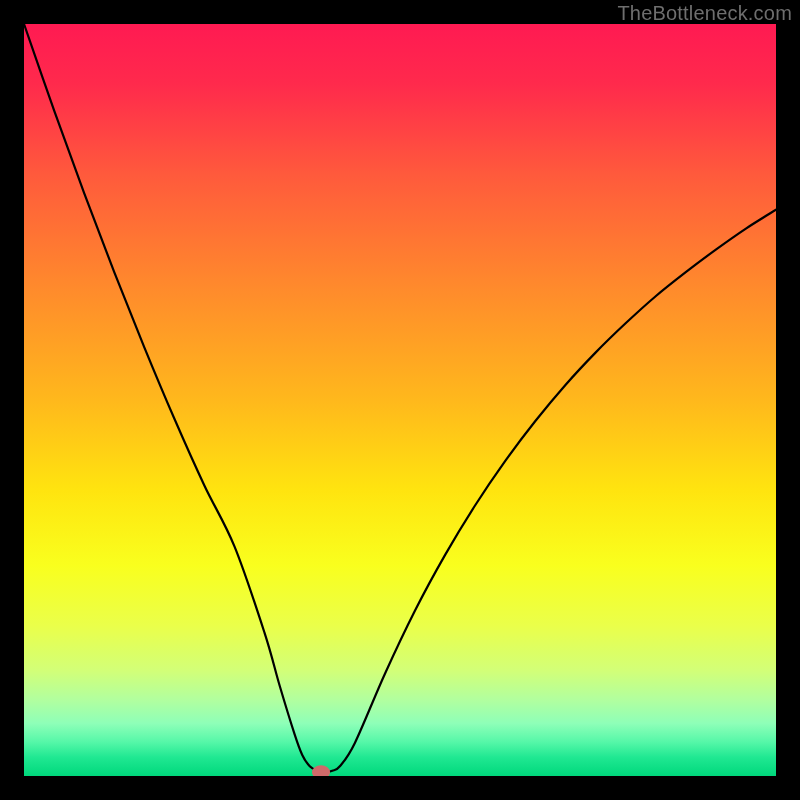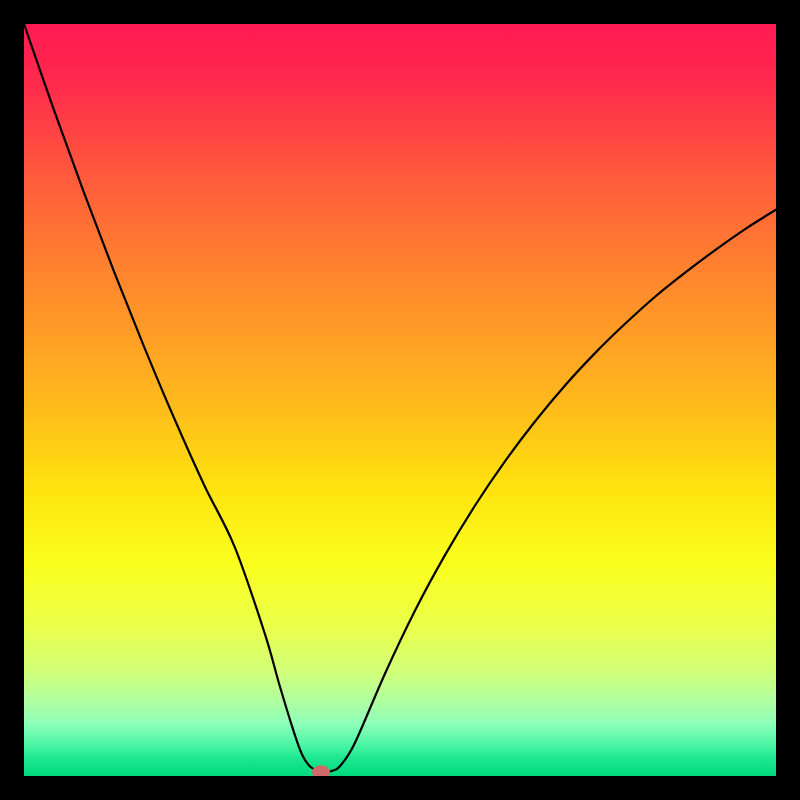--- a/index.html
+++ b/index.html
@@ -71,14 +71,15 @@
           </linearGradient>
       </defs>
       <rect id="grad-rect" x="0" y="0" width="752" height="752" fill="url(#bgGrad)"></rect>
     </svg>
     <svg class="curve-svg" id="curve-svg" preserveAspectRatio="none" viewBox="0 0 752 752">
       <path id="curve-path" fill="none" d="M 0 0 C 5.013333333333334 14.413333333333336, 20.053333333333335 58.28000000000003, 30.080000000000002 86.48000000000002 C 40.10666666666667 114.68, 50.13333333333334 142.25333333333327, 60.160000000000004 169.19999999999993 C 70.18666666666667 196.1466666666666, 80.21333333333332 222.4666666666666, 90.24 248.15999999999997 C 100.26666666666667 273.8533333333333, 110.29333333333334 298.92, 120.32000000000001 323.36 C 130.34666666666666 347.8, 140.37333333333333 371.7386666666667, 150.4 394.8 C 160.42666666666668 417.86133333333333, 170.45333333333332 440.42133333333334, 180.48 461.728 C 190.50666666666666 483.0346666666667, 200.53333333333336 498.07466666666664, 210.56000000000003 522.64 C 220.5866666666667 547.2053333333333, 233.12 585.9333333333334, 240.64000000000001 609.12 C 248.16000000000003 632.3066666666666, 250.66666666666669 644.84, 255.68 661.76 C 260.6933333333333 678.68, 266.96 699.1093333333333, 270.71999999999997 710.64 C 274.47999999999996 722.1706666666666, 275.73333333333335 725.68, 278.24 730.944 C 280.74666666666667 736.208, 283.25333333333333 739.5920000000001, 285.76 742.224 C 288.26666666666665 744.856, 290.77333333333337 745.7333333333333, 293.28000000000003 746.736 C 295.7866666666667 747.7386666666666, 298.29333333333335 748.24, 300.8 748.24 C 303.3066666666667 748.24, 305.81333333333333 747.7386666666666, 308.32 746.736 C 310.82666666666665 745.7333333333333, 312.08 746.8613333333334, 315.84 742.224 C 319.59999999999997 737.5866666666667, 323.36 734.3280000000001, 330.88 718.912 C 338.4 703.496, 350.9333333333333 671.7866666666666, 360.96 649.728 C 370.9866666666667 627.6693333333333, 381.0133333333333 606.3626666666667, 391.04 586.56 C 401.0666666666667 566.7573333333332, 411.0933333333334 548.4586666666667, 421.12000000000006 530.912 C 431.1466666666667 513.3653333333334, 441.17333333333335 496.9466666666667, 451.2 481.28000000000003 C 461.22666666666663 465.61333333333334, 471.25333333333333 450.94933333333336, 481.28000000000003 436.91200000000003 C 491.30666666666673 422.8746666666667, 501.33333333333337 409.71466666666663, 511.36 397.056 C 521.3866666666667 384.39733333333334, 531.4133333333333 372.3653333333333, 541.4399999999999 360.96 C 551.4666666666666 349.55466666666666, 561.4933333333333 338.90133333333335, 571.52 328.624 C 581.5466666666666 318.3466666666667, 591.5733333333334 308.696, 601.6 299.296 C 611.6266666666667 289.89599999999996, 621.6533333333333 280.74666666666667, 631.68 272.224 C 641.7066666666666 263.7013333333333, 651.7333333333333 255.93066666666664, 661.76 248.15999999999997 C 671.7866666666666 240.3893333333333, 681.8133333333334 232.86933333333334, 691.84 225.60000000000002 C 701.8666666666667 218.3306666666667, 711.8933333333333 211.18666666666664, 721.92 204.54399999999998 C 731.9466666666666 197.90133333333333, 746.9866666666667 188.87733333333335, 752 185.74400000000003" stroke="#000000" stroke-width="2.2" stroke-linecap="round" stroke-linejoin="round"></path>
       <ellipse id="min-marker" cx="297.04" cy="748.24" rx="9" ry="7" fill="#cf6a6a"></ellipse>
     </svg>
   </div>
 
+  <div class="watermark">TheBottleneck.com</div>
 
 </div>
 
 </body></html>

